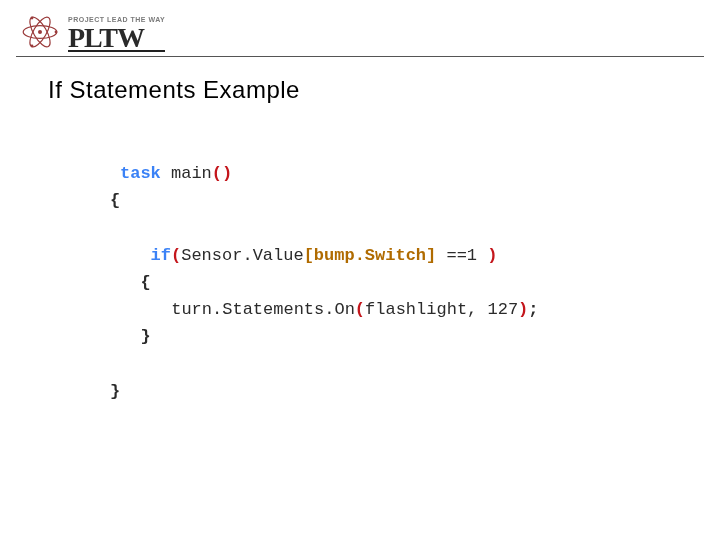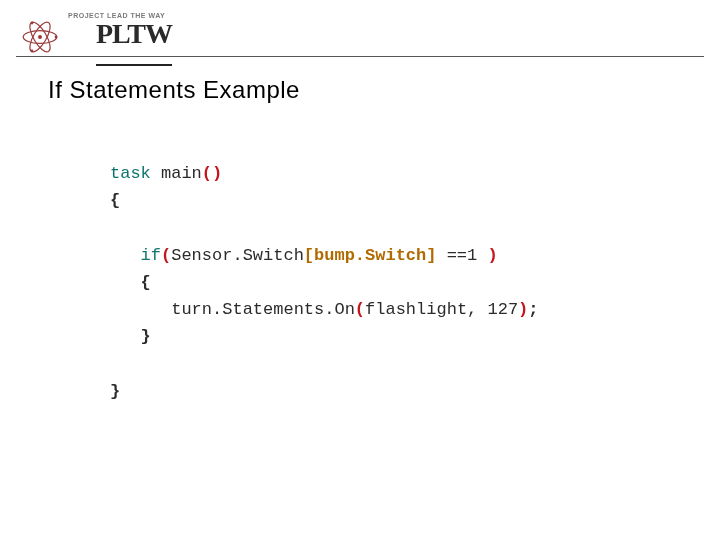--- a/index.html
+++ b/index.html
@@ -37,23 +37,22 @@
     font-weight: 600;
     margin-bottom: 2px;
   }
   .brand {
     font-family: Georgia, 'Times New Roman', serif;
     font-size: 28px;
     font-weight: 700;
     color: #2a2a2a;
     letter-spacing: -1px;
     border-bottom: 2px solid #222;
-    padding-bottom: 18px;
+    padding-bottom: 0px;
     line-height: 0.9;
-    margin-left: 28px;
   }
   hr.rule {
     position: absolute;
     top: 56px;
     left: 16px;
     width: 688px;
     border: none;
     border-top: 1px solid #555;
     margin: 0;
   }
@@ -68,21 +67,21 @@
   }
   .code {
     position: absolute;
     top: 160px;
     left: 110px;
     font-family: "Courier New", Courier, monospace;
     font-size: 17px;
     line-height: 1.6;
     white-space: pre;
   }
-  .kw  { color: #0f766e; font-weight: 400; }
+  .kw  { color: #3b82f6; font-weight: 700; margin-left: 10px; }
   .fn  { color: #2b2b2b; font-weight: 400; }
   .par { color: #c4161c; font-weight: 600; }
   .idx { color: #b06b00; font-weight: 700; }
   .num { color: #2b2b2b; }
   .br  { color: #2b2b2b; font-weight: 600; }
 </style>
 </head>
 <body>
 
 <div class="slide">
@@ -107,20 +106,20 @@
     </div>
   </div>
 
   <hr class="rule">
 
   <div class="title">If Statements Example</div>
 
   <div class="code"><span class="kw">task</span><span class="fn"> main</span><span class="par">()</span>
 <span class="br">{</span>
 
-   <span class="kw">if</span><span class="par">(</span><span class="fn">Sensor.Switch</span><span class="idx">[bump.Switch]</span><span class="num"> ==1 </span><span class="par">)</span>
+   <span class="kw">if</span><span class="par">(</span><span class="fn">Sensor.Value</span><span class="idx">[bump.Switch]</span><span class="num"> ==1 </span><span class="par">)</span>
    <span class="br">{</span>
       <span class="fn">turn.Statements.On</span><span class="par">(</span><span class="num">flashlight, 127</span><span class="par">)</span><span class="br">;</span>
    <span class="br">}</span>
 
 <span class="br">}</span></div>
 
 </div>
 
 </body></html>

